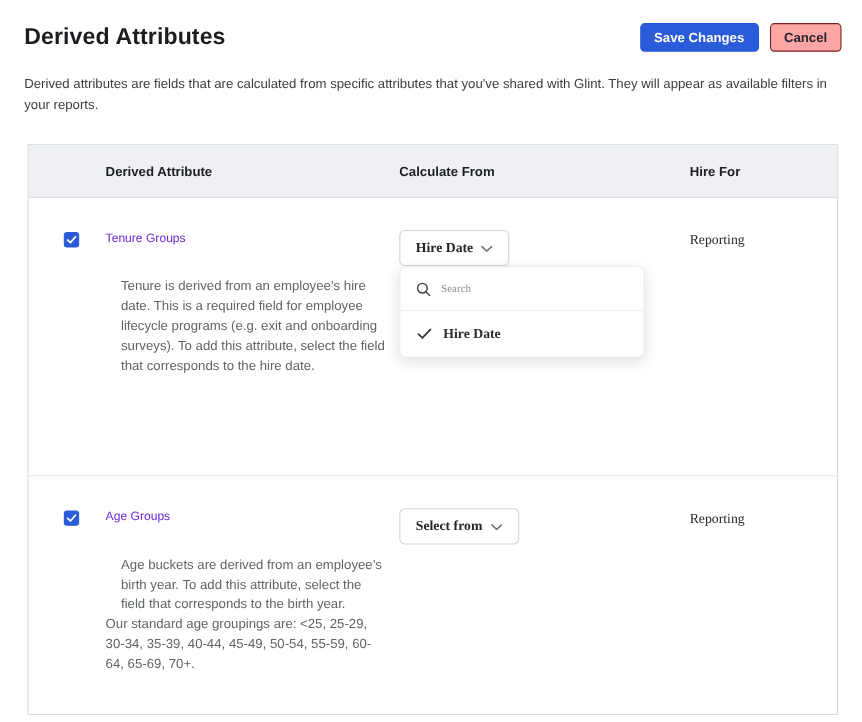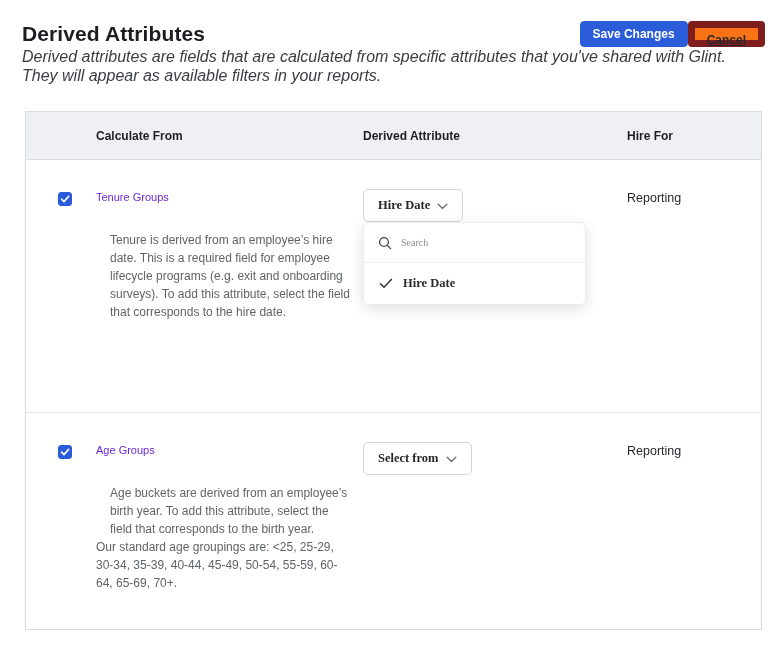--- a/index.html
+++ b/index.html
@@ -18,49 +18,47 @@
     align-items: center;
     padding: 20px 19px 0 22px;
   }
   h1.page-title {
     font-size: 21px;
     line-height: 27px;
     font-weight: 700;
     color: #1b1d21;
     letter-spacing: 0.1px;
   }
-  .top-actions { display: flex; margin-top: 1px; }
+  .top-actions { display: flex; gap: 10px; margin-top: 1px; }
   .btn {
     height: 26px;
     padding: 0 12px;
     border-radius: 4px;
     font-family: inherit;
     font-size: 12px;
     font-weight: 700;
     line-height: 24px;
     cursor: pointer;
   }
   .btn-primary {
     background: #2a5bd8;
     border: 1px solid #2a5bd8;
     color: #ffffff;
   }
   .btn-secondary {
-    background: #f97316;
-    border: 7px solid #7f1d1d;
+    background: #fca5a5;
+    border: 1px solid #7f1d1d;
     color: #26282c;
-    text-decoration: underline;
   }
   .page-desc {
-    margin: 0 22px 0 22px;
+    margin: 20px 22px 0 22px;
     max-width: 748px;
-    font-size: 16px;
+    font-size: 12px;
     line-height: 19px;
     color: #3a3d42;
-    font-style: italic;
   }
   .table {
     margin: 26px 22px 0 25px;
     width: 737px;
     border: 1px solid #d8dbdf;
     background: #ffffff;
   }
   .thead {
     display: grid;
     grid-template-columns: 70px 267px 264px 1fr;
@@ -165,42 +163,42 @@
     align-items: center;
     gap: 10px;
     height: 41px;
     padding: 0 15px;
     font-size: 12.5px;
     font-weight: 700;
     color: #2b2d31;
     cursor: pointer;
     background: #ffffff;
   }
-  .cell-used { padding-top: 31px; font-size: 12.5px; color: #26282c; }
+  .cell-used { padding-top: 31px; font-size: 12.5px; color: #26282c; font-family: Liberation Serif, serif; }
   .icon { display: inline-flex; }
 </style>
 </head>
 <body>
 
 <div class="topbar">
   <h1 class="page-title">Derived Attributes</h1>
   <div class="top-actions">
     <button class="btn btn-primary">Save Changes</button>
     <button class="btn btn-secondary">Cancel</button>
   </div>
 </div>
 
 <p class="page-desc">Derived attributes are fields that are calculated from specific attributes that you've shared with Glint. They will appear as available filters in your reports.</p>
 
 <div class="table">
 
   <div class="thead">
     <div class="th"></div>
+    <div class="th">Derived Attribute</div>
     <div class="th">Calculate From</div>
-    <div class="th">Derived Attribute</div>
     <div class="th">Hire For</div>
   </div>
 
   <div class="trow row1">
     <div class="cell-check">
       <span class="checkbox">
         <span class="icon">
           <svg width="10" height="10" viewBox="0 0 10 10">
               <path d="M1.5 5.2 L4 7.6 L8.6 2.4" fill="none" stroke="#ffffff" stroke-width="1.6" stroke-linecap="round" stroke-linejoin="round"></path>
             </svg>

